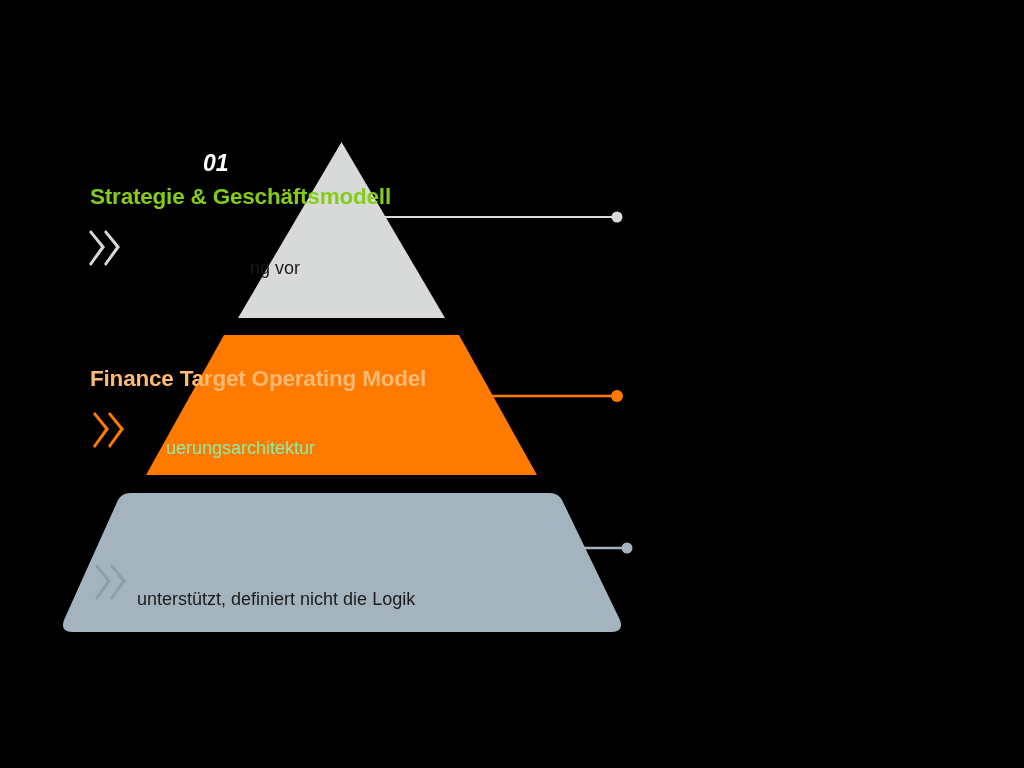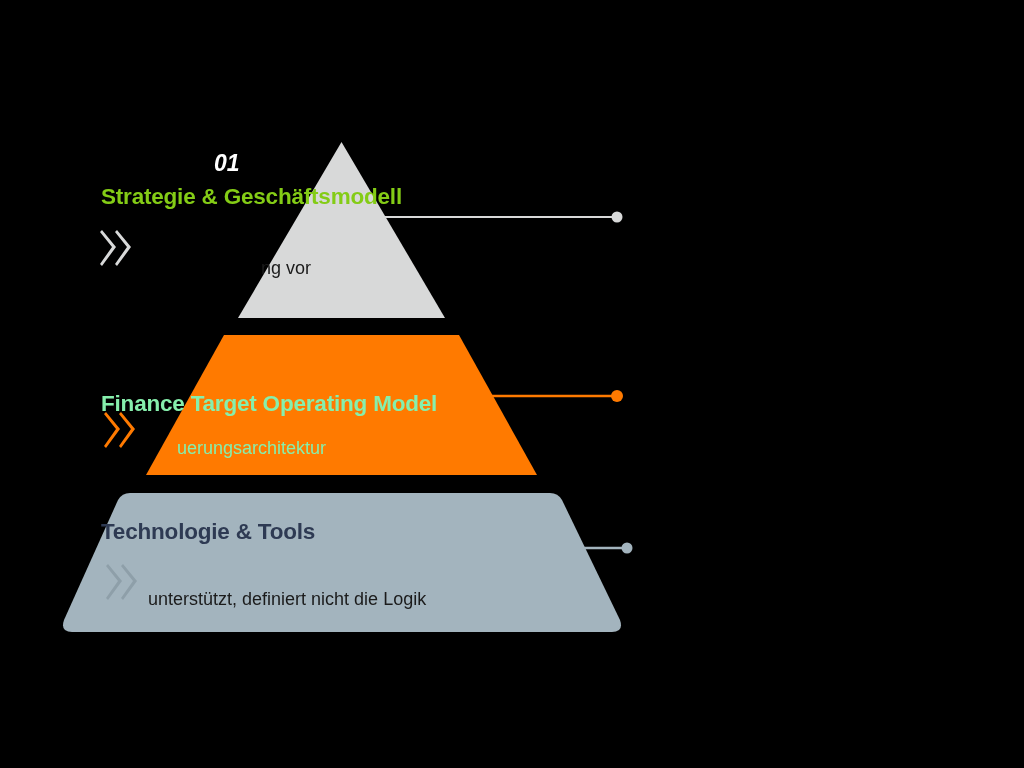--- a/index.html
+++ b/index.html
@@ -93,47 +93,46 @@
     <polygon points="224,335 459,335 537,475 146,475" fill="#ff7a00"></polygon>
 
     <g>
       <line x1="570" y1="548" x2="623" y2="548" stroke="#a3b4be" stroke-width="2.4"></line>
       <circle cx="627" cy="548" r="5.5" fill="#a3b4be"></circle>
     </g>
 
     <path d="M 130,493 L 550,493 Q 558,493 562,500 L 620,620 Q 624,632 612,632 L 72,632 Q 60,632 64,620 L 118,500 Q 122,493 130,493 Z" fill="#a3b4be"></path>
   </svg>
 
-  <div class="layer-text" style="left:12px;top:0;width:873px;height:768px;">
+  <div class="layer-text" style="left:1px;top:0;width:873px;height:768px;">
 
     <div class="badge-num" style="left:202px; top:152px;">01</div>
 
     <div class="tier-title" style="left:89px; top:186px; color:#84cc16;">Strategie &amp; Geschäftsmodell</div>
 
     <div class="tier-sub" style="left:249px; top:239px; color:#1b1b1b;">ng vor</div>
 
     <div class="chev" style="left:86px; top:228px;">
       <svg viewBox="0 0 34 40">
         <polygon points="2,4 4,2 18,19 4,38 2,36 14,19" fill="#d8d9d9"></polygon>
         <polygon points="17,4 19,2 33,19 19,38 17,36 29,19" fill="#d8d9d9"></polygon>
       </svg>
     </div>
 
-    <div class="tier-title" style="left:89px; top:368px; color:#86efac;margin-top:25px;">Finance Target Operating Model</div>
+    <div class="tier-title" style="left:89px; top:368px; color:#fdba74;">Finance Target Operating Model</div>
 
     <div class="tier-sub" style="left:165px; top:419px; color:#86efac;">uerungsarchitektur</div>
 
     <div class="chev" style="left:90px; top:410px;">
       <svg viewBox="0 0 34 40">
         <polygon points="2,4 4,2 18,19 4,38 2,36 14,19" fill="#ff7a00"></polygon>
         <polygon points="17,4 19,2 33,19 19,38 17,36 29,19" fill="#ff7a00"></polygon>
       </svg>
     </div>
 
-    <div class="tier-title" style="left:89px; top:521px; color:#2e3a53;">Technologie &amp; Tools</div>
 
     <div class="tier-sub" style="left:136px; top:570px; color:#1b1b1b;">unterstützt, definiert nicht die Logik</div>
 
     <div class="chev" style="left:92px; top:562px;">
       <svg viewBox="0 0 34 40">
         <polygon points="2,4 4,2 18,19 4,38 2,36 14,19" fill="#8e9fa9"></polygon>
         <polygon points="17,4 19,2 33,19 19,38 17,36 29,19" fill="#8e9fa9"></polygon>
       </svg>
     </div>
 

